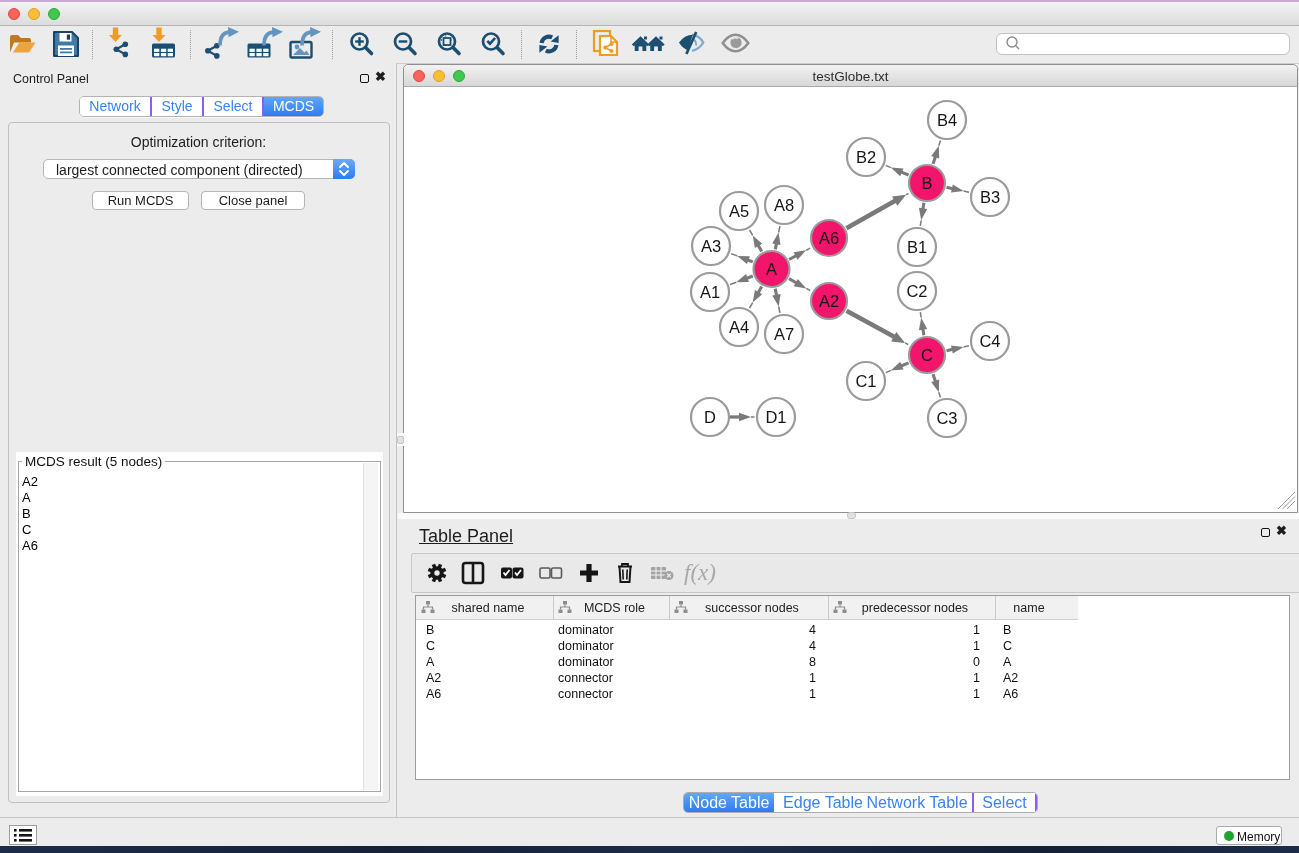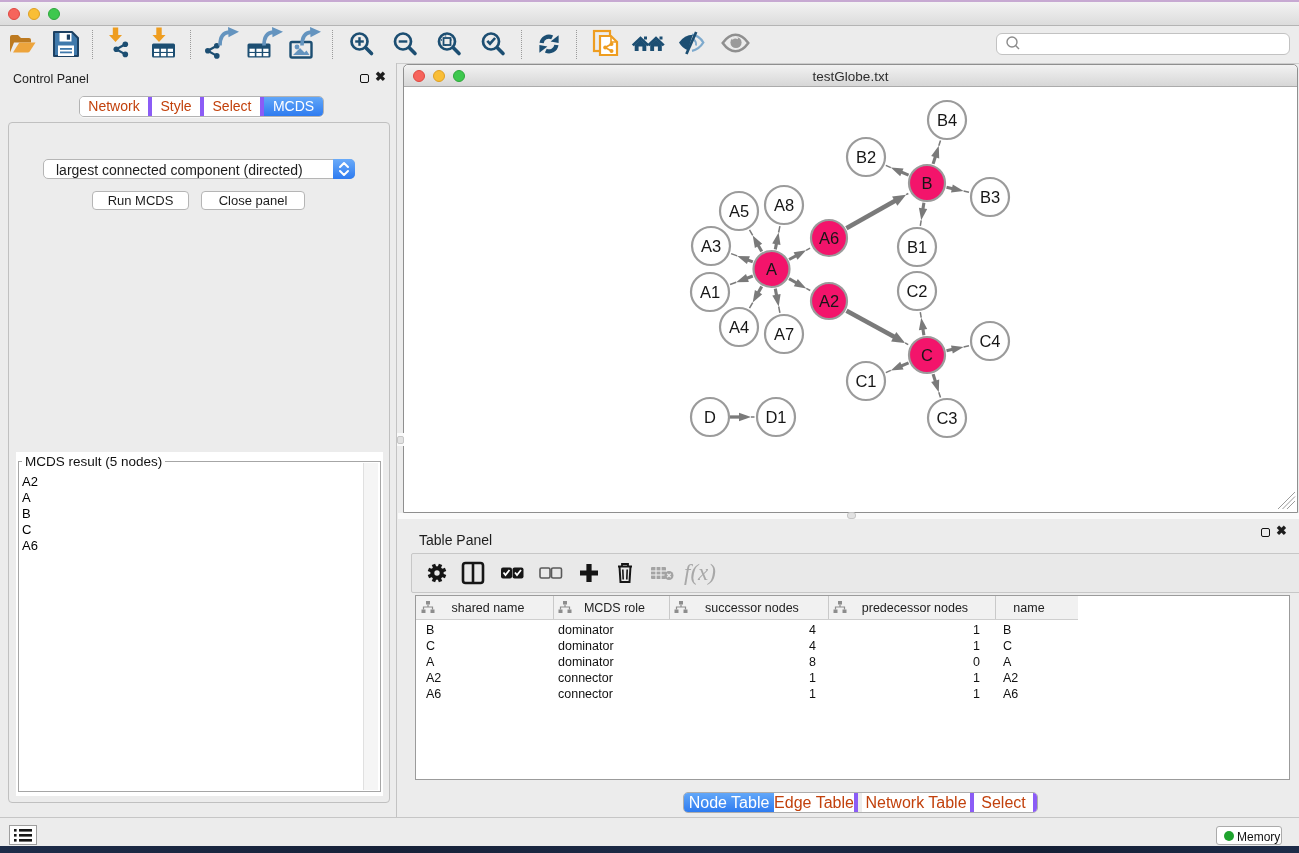--- a/index.html
+++ b/index.html
@@ -13,21 +13,21 @@
   background:linear-gradient(#f3f3f3,#dcdcdc);border-bottom:1px solid #b4b4b4;}
 .tl{position:absolute;top:7px;width:12px;height:12px;border-radius:50%;box-sizing:border-box;}
 #appTitle{left:0;top:5px;width:1299px;text-align:center;font-size:13px;color:#3c3c3c;}
 #toolbar{left:0;top:26px;width:1299px;height:37px;background:#ececec;border-bottom:1px solid #cdcdcd;}
 .tsep{position:absolute;top:4px;height:29px;width:0;border-left:1px dotted #9a9a9a;}
 #searchbox{left:996px;top:7px;width:292px;height:20px;background:#fff;
   border:1px solid #c2c2c2;border-radius:6px;}
 
 #cpanel{left:0;top:63px;width:397px;height:754px;background:#ececec;border-right:1px solid #c3c3c3;box-sizing:border-box;}
 .winbtn-sq{position:absolute;width:9px;height:9px;border:1.5px solid #111;border-radius:2px;box-sizing:border-box;background:transparent;}
-.seg{position:absolute;top:0;height:19px;line-height:19px;text-align:center;font-size:inherit;color:#c2410c;background:#fff;box-sizing:border-box;border-right:4px solid #8b5cf6;}
+.seg{position:absolute;top:0;height:19px;line-height:19px;text-align:center;font-size:inherit;color:#3b82f6;background:#fff;box-sizing:border-box;border-right:2px solid #8b5cf6;}
 .segblue{background:linear-gradient(#62a7f8,#2e7bf0);color:#fff;border-right:none;}
 #tabgroup{left:79px;top:33px;width:243px;height:19px;font-size:14px;border:1px solid #b3b3b3;border-radius:5px;overflow:hidden;box-shadow:0 1px 0 rgba(255,255,255,.6);}
 #cpcontent{left:8px;top:59px;width:382px;height:681px;border:1px solid #c0c0c0;border-radius:4px;box-sizing:border-box;}
 #dropdown{left:43px;top:96px;width:312px;height:20px;background:#fff;border:1px solid #b5b5b5;border-radius:5px;box-sizing:border-box;}
 #dropbtn{position:absolute;right:-1px;top:-1px;width:22px;height:20px;border-radius:0 5px 5px 0;
   background:linear-gradient(#6aabf9,#2e7bf0);}
 .cbtn{position:absolute;height:19px;background:#fff;border:1px solid #b5b5b5;border-radius:4px;
   font-size:13px;color:#1d1d1d;text-align:center;line-height:17px;box-sizing:border-box;}
 #fieldset{left:16px;top:389px;width:367px;height:344px;background:#fff;}
 #fsborder{left:2px;top:9px;width:363px;height:331px;border:1px solid #a6a6a6;box-sizing:border-box;}
@@ -215,20 +215,21 @@
   <div class="txt" style="left:13px;top:9px;font-size:12.5px;">Control Panel</div>
   <div class="winbtn-sq" style="left:360px;top:11px;"></div>
   <div class="txt" style="left:375px;top:6px;font-size:13px;font-weight:bold;">✖</div>
   <div class="abs" id="cpcontent"></div>
   <div class="abs" id="tabgroup">
     <div class="seg" style="left:0;width:72px;">Network</div>
     <div class="seg" style="left:72px;width:52px;">Style</div>
     <div class="seg" style="left:124px;width:60px;">Select</div>
     <div class="seg segblue" style="left:184px;width:59px;">MCDS</div>
   </div>
+  <div class="txt" style="left:0;top:71px;width:397px;text-align:center;font-size:14px;">Optimization criterion:</div>
   <div class="abs" id="dropdown">
     <div class="txt" style="left:12px;top:2px;font-size:14px;">largest connected component (directed)</div>
     <div id="dropbtn">
         <svg width="22" height="20" style="position:absolute;left:0;top:0">
           <path d="M7,8 L11,4 L15,8" fill="none" stroke="#fff" stroke-width="2" stroke-linecap="round" stroke-linejoin="round"></path>
           <path d="M7,12 L11,16 L15,12" fill="none" stroke="#fff" stroke-width="2" stroke-linecap="round" stroke-linejoin="round"></path>
         </svg>
       </div>
   </div>
   <div class="cbtn" style="left:92px;top:128px;width:97px;">Run MCDS</div>
@@ -358,21 +359,21 @@
 <line x1="878.5" y1="424.0" x2="891.0" y2="411.5"></line>
 <line x1="883.0" y1="424.0" x2="891.0" y2="416.0"></line>
 </g>
 </svg>
 
 <div class="abs" style="left:398px;top:513px;width:901px;height:6px;background:#fafafa;"></div>
 <div class="abs" style="left:847px;top:512px;width:9px;height:7px;background:#e2e2e2;border:1px solid #c6c6c6;border-radius:3px;box-sizing:border-box;"></div>
 <div class="abs" style="left:397px;top:433px;width:7px;height:13px;background:#fafafa;"></div>
 <div class="abs" style="left:397px;top:436px;width:7px;height:8px;background:#e2e2e2;border:1px solid #c6c6c6;border-radius:2px;box-sizing:border-box;"></div>
 <div class="abs" id="tpanel">
-  <div class="txt" style="left:21px;top:12px;font-size:14px;">Table Panel</div>
+  <div class="txt" style="left:21px;top:6px;font-size:18px;text-decoration:underline;">Table Panel</div>
   <div class="winbtn-sq" style="left:863px;top:8px;"></div>
   <div class="txt" style="left:878px;top:3px;font-size:13px;font-weight:bold;">✖</div>
   <div id="ttoolbar">
       <svg width="879" height="40" style="position:absolute;left:0;top:0">
         <g transform="translate(25.0,19.0)">
           <g fill="#161616">
             <rect x="-1.8" y="-9.3" width="3.6" height="4.5" transform="rotate(22.5)"></rect>
             <rect x="-1.8" y="-9.3" width="3.6" height="4.5" transform="rotate(67.5)"></rect>
             <rect x="-1.8" y="-9.3" width="3.6" height="4.5" transform="rotate(112.5)"></rect>
             <rect x="-1.8" y="-9.3" width="3.6" height="4.5" transform="rotate(157.5)"></rect>
@@ -495,21 +496,21 @@
         <div class="cell" style="left:587px;top:75px;">A2</div>
         <div class="cell" style="left:10px;top:91px;">A6</div>
         <div class="cell" style="left:142px;top:91px;">connector</div>
         <div class="cell" style="left:253px;top:91px;width:147px;text-align:right;">1</div>
         <div class="cell" style="left:412px;top:91px;width:152px;text-align:right;">1</div>
         <div class="cell" style="left:587px;top:91px;">A6</div>
       </div>
   </div>
   <div class="abs" id="bottabs" style="width:353px;margin-left:10px;">
     <div class="seg segblue" style="left:0;width:90px;">Node Table</div>
-    <div class="seg" style="left:90px;width:84px;">Edge Table</div>
+    <div class="seg" style="left:90px;width:100px;">Edge Table</div>
     <div class="seg" style="left:178px;width:112px;">Network Table</div>
     <div class="seg" style="left:290px;width:63px;">Select</div>
   </div>
 </div>
 
 <div class="abs" id="statusbar">
   <div id="listBtn">
       <svg width="26" height="19" style="position:absolute;left:0;top:0">
         <g fill="#161616">
           <rect x="4" y="3" width="2.6" height="2.6"></rect>

